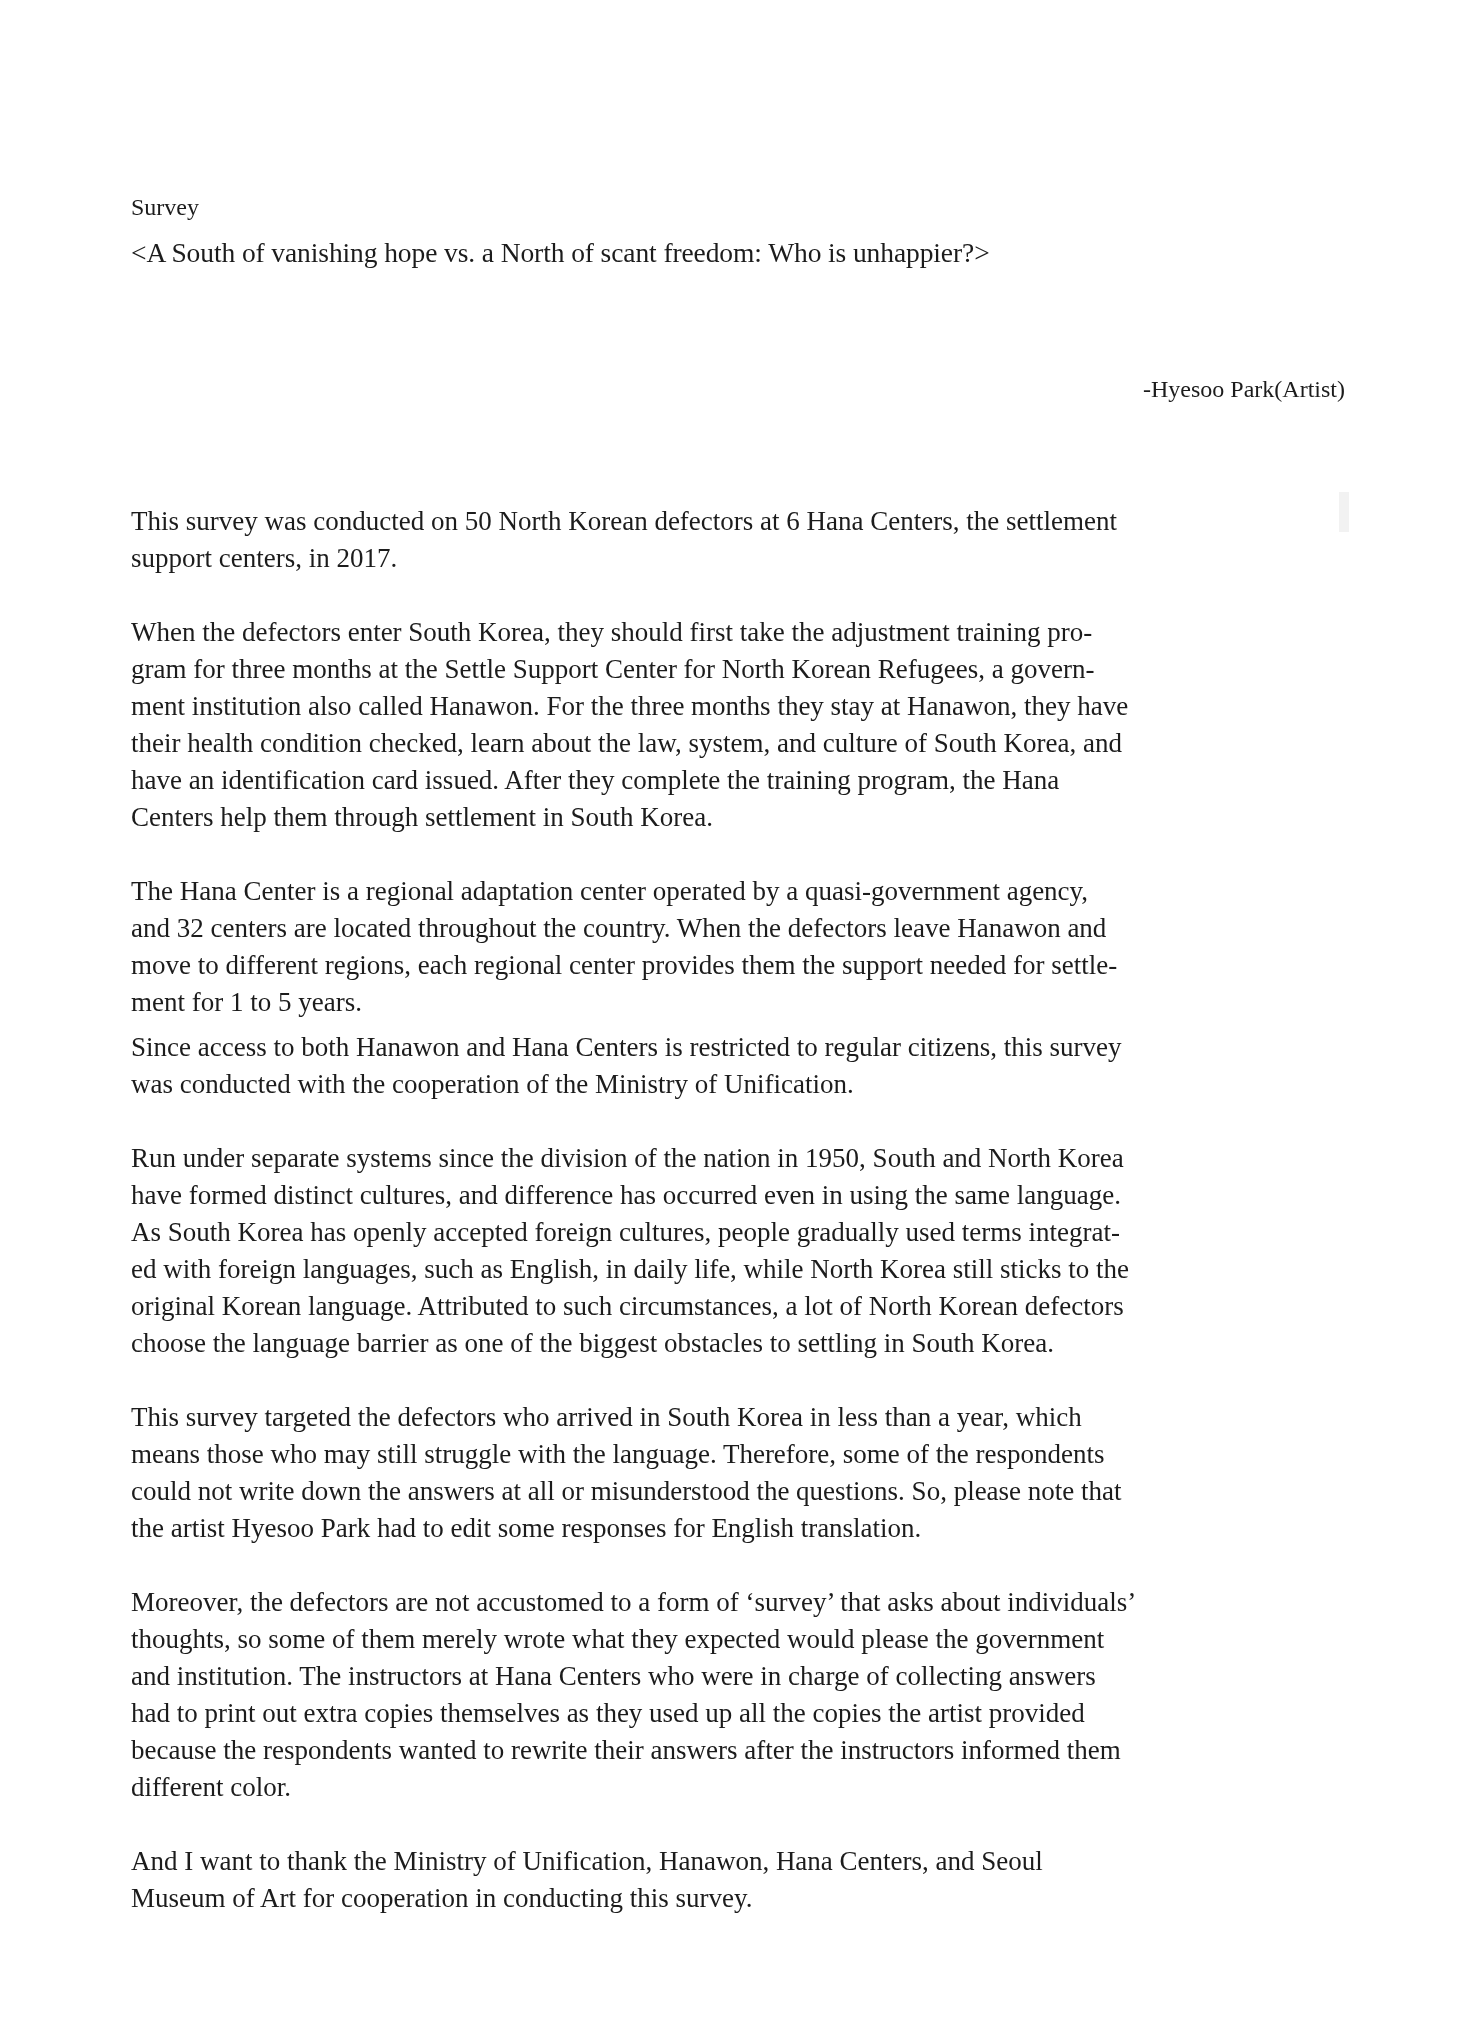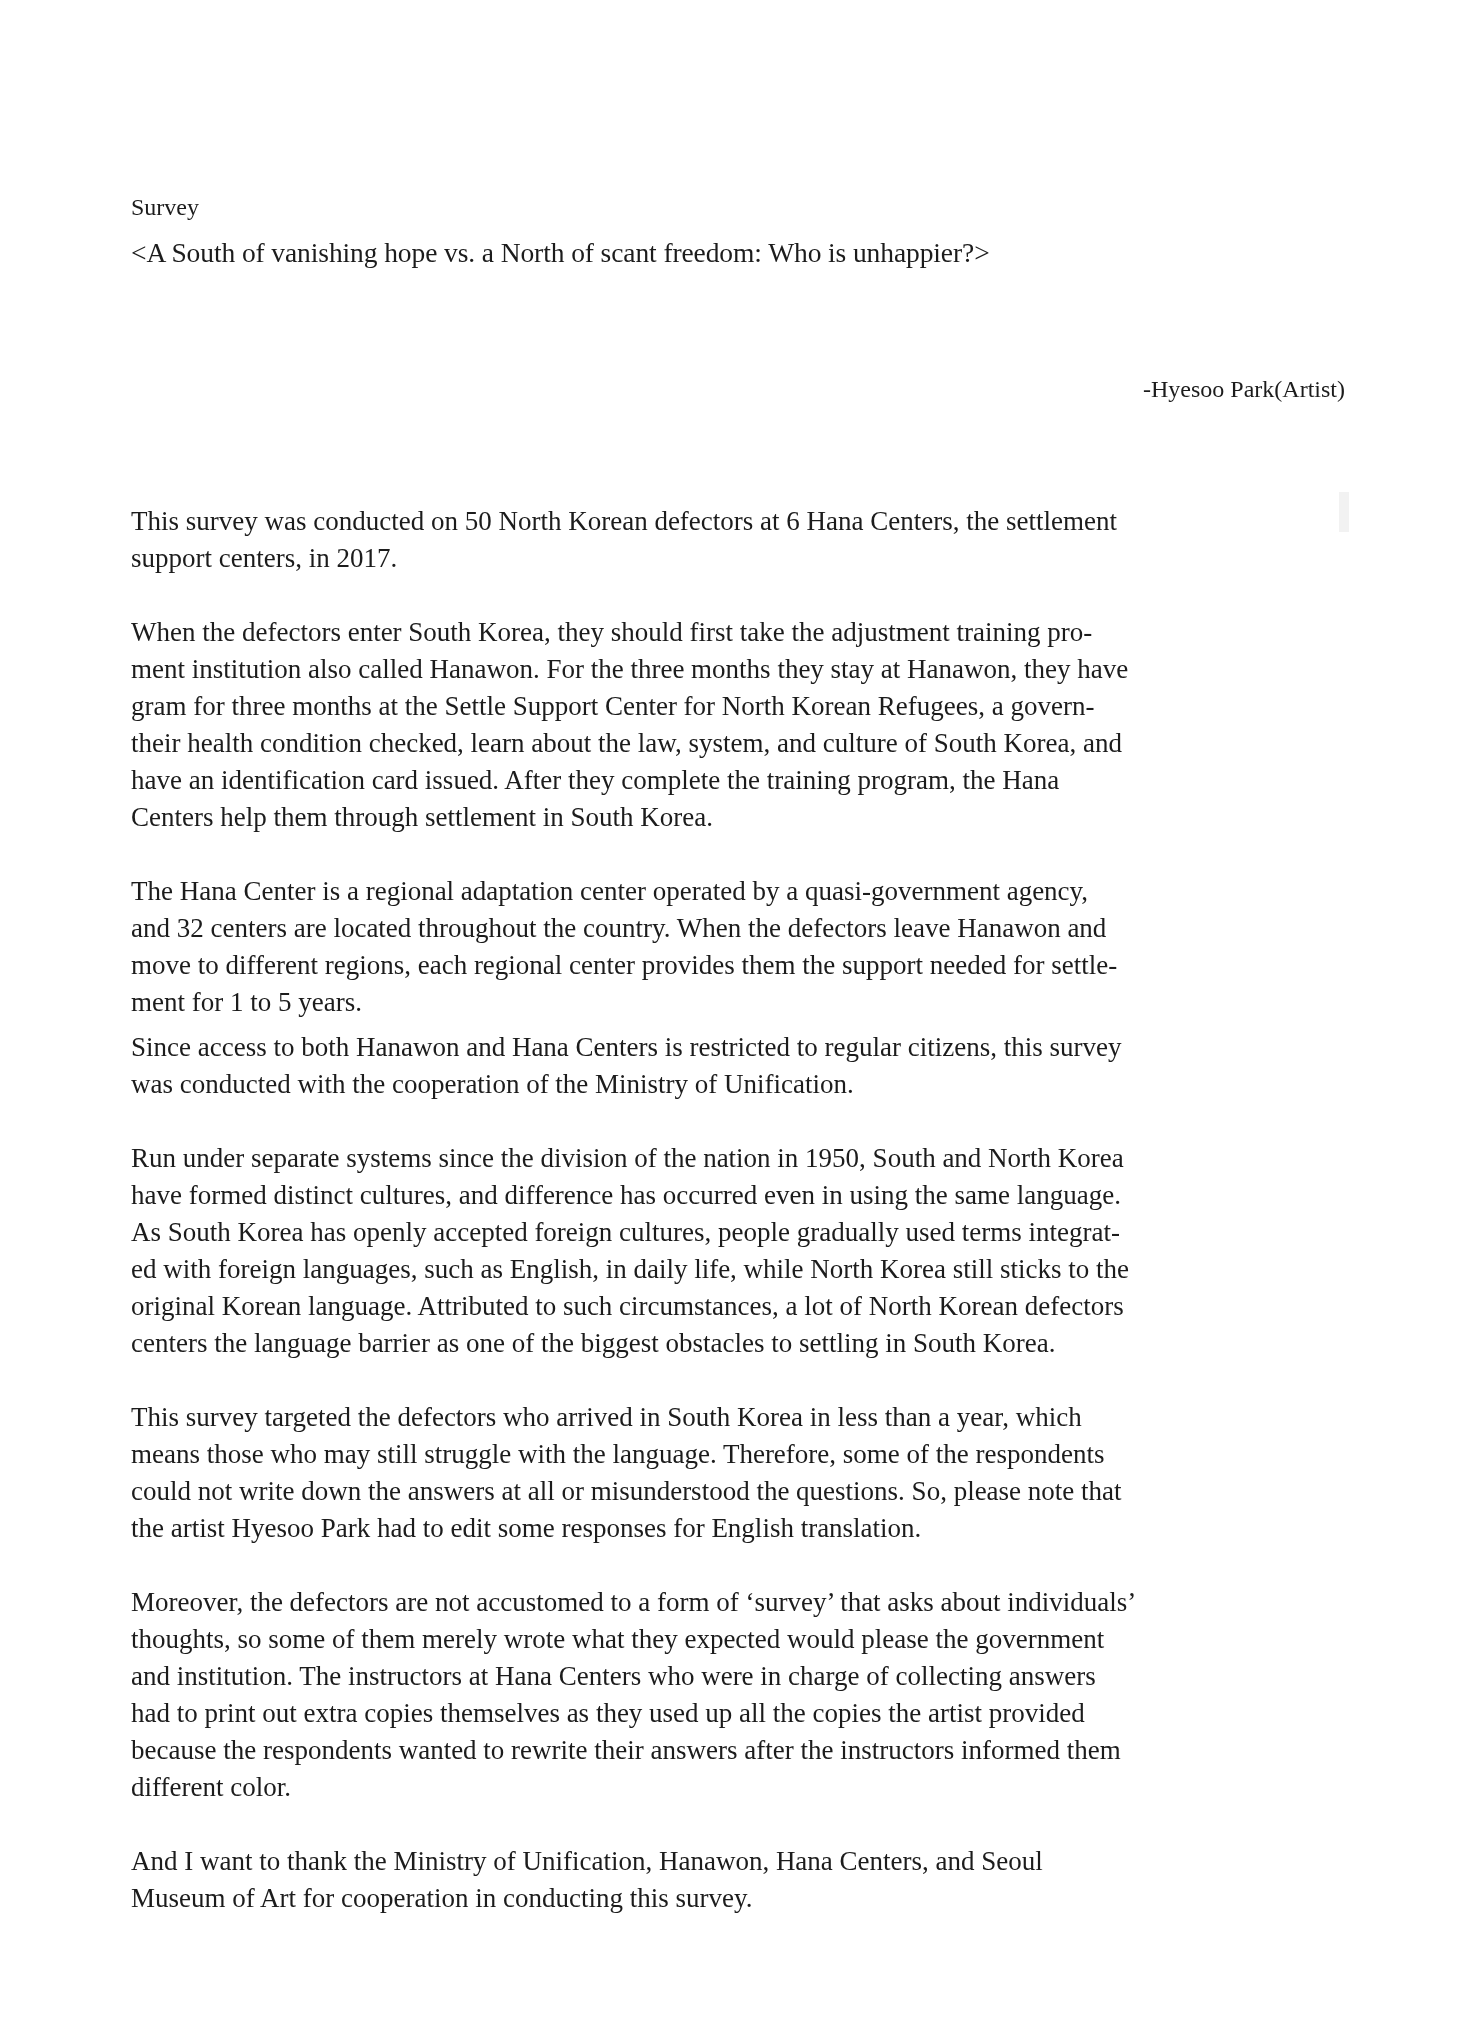--- a/index.html
+++ b/index.html
@@ -87,22 +87,22 @@
 
   <div class="body">
 
     <p class="para">
       <span class="line">This survey was conducted on 50 North Korean defectors at 6 Hana Centers, the settlement</span>
       <span class="line">support centers, in 2017.</span>
     </p>
 
     <p class="para">
       <span class="line">When the defectors enter South Korea, they should first take the adjustment training pro-</span>
+      <span class="line">gram for three months at the Settle Support Center for North Korean Refugees, a govern-</span>
       <span class="line">ment institution also called Hanawon. For the three months they stay at Hanawon, they have</span>
-      <span class="line">gram for three months at the Settle Support Center for North Korean Refugees, a govern-</span>
       <span class="line">their health condition checked, learn about the law, system, and culture of South Korea, and</span>
       <span class="line">have an identification card issued. After they complete the training program, the Hana</span>
       <span class="line">Centers help them through settlement in South Korea.</span>
     </p>
 
     <p class="para tight">
       <span class="line">The Hana Center is a regional adaptation center operated by a quasi-government agency,</span>
       <span class="line">and 32 centers are located throughout the country. When the defectors leave Hanawon and</span>
       <span class="line">move to different regions, each regional center provides them the support needed for settle-</span>
       <span class="line">ment for 1 to 5 years.</span>
@@ -112,21 +112,21 @@
       <span class="line">Since access to both Hanawon and Hana Centers is restricted to regular citizens, this survey</span>
       <span class="line">was conducted with the cooperation of the Ministry of Unification.</span>
     </p>
 
     <p class="para">
       <span class="line">Run under separate systems since the division of the nation in 1950, South and North Korea</span>
       <span class="line">have formed distinct cultures, and difference has occurred even in using the same language.</span>
       <span class="line">As South Korea has openly accepted foreign cultures, people gradually used terms integrat-</span>
       <span class="line">ed with foreign languages, such as English, in daily life, while North Korea still sticks to the</span>
       <span class="line">original Korean language. Attributed to such circumstances, a lot of North Korean defectors</span>
-      <span class="line">centers the language barrier as one of the biggest obstacles to settling in South Korea.</span>
+      <span class="line">choose the language barrier as one of the biggest obstacles to settling in South Korea.</span>
     </p>
 
     <p class="para">
       <span class="line">This survey targeted the defectors who arrived in South Korea in less than a year, which</span>
       <span class="line">means those who may still struggle with the language. Therefore, some of the respondents</span>
       <span class="line">could not write down the answers at all or misunderstood the questions. So, please note that</span>
       <span class="line">the artist Hyesoo Park had to edit some responses for English translation.</span>
     </p>
 
     <p class="para">

